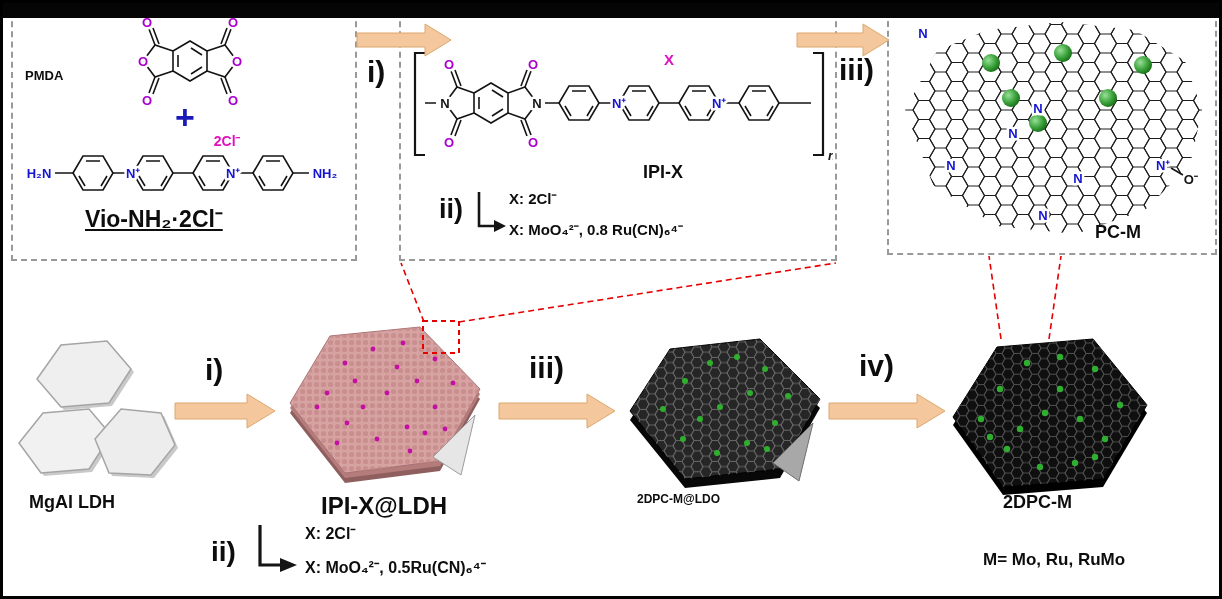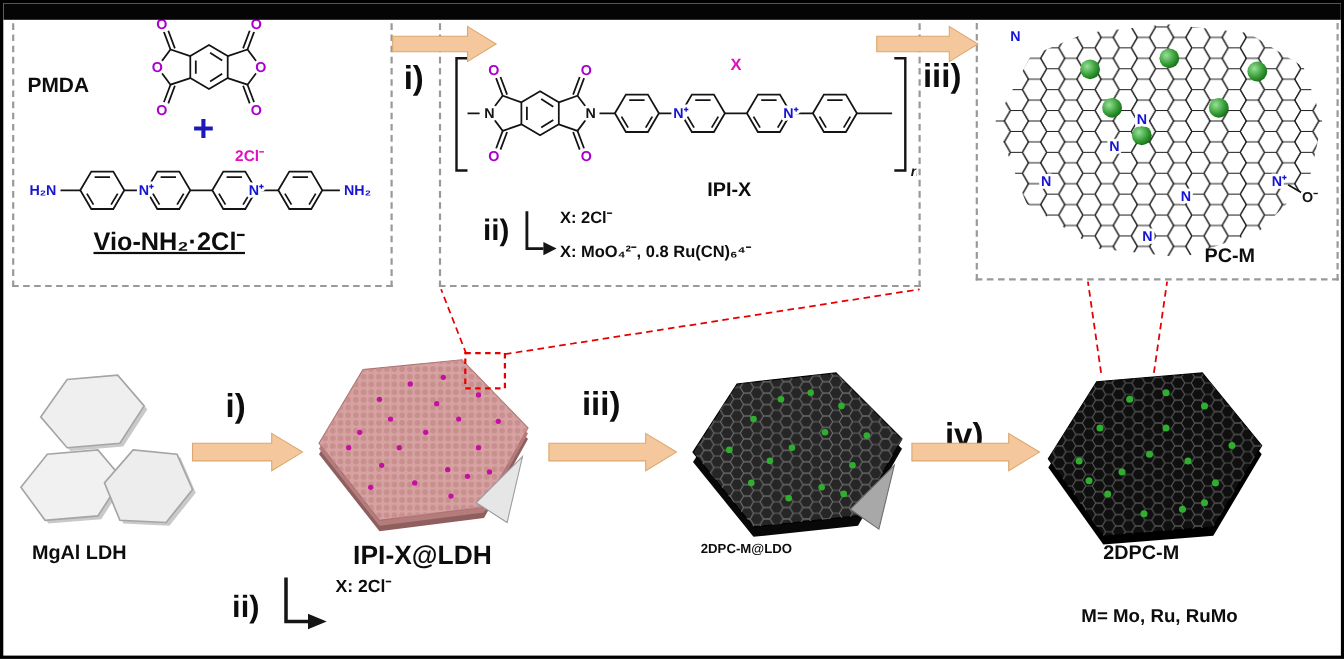--- a/index.html
+++ b/index.html
@@ -44,21 +44,21 @@
     <path class="bond" d="M102,40 L120,34 L132,50 L120,66 L102,60"></path>
     <path class="bond" d="M50,34 L44,18 M54,33 L48,17 M50,66 L44,82 M54,67 L48,83"></path>
     <path class="bond" d="M120,34 L126,18 M116,33 L122,17 M120,66 L126,82 M116,67 L122,83"></path>
     <text class="halo o-atom" x="38" y="50" text-anchor="middle" dominant-baseline="central">O</text>
     <text class="halo o-atom" x="132" y="50" text-anchor="middle" dominant-baseline="central">O</text>
     <text class="halo o-atom" x="42" y="11" text-anchor="middle" dominant-baseline="central">O</text>
     <text class="halo o-atom" x="42" y="89" text-anchor="middle" dominant-baseline="central">O</text>
     <text class="halo o-atom" x="128" y="11" text-anchor="middle" dominant-baseline="central">O</text>
     <text class="halo o-atom" x="128" y="89" text-anchor="middle" dominant-baseline="central">O</text>
   </svg>
-  <div class="lbl" style="left:22px;top:66px;font-size:19px;">PMDA</div>
+  <div class="lbl" style="left:22px;top:66px;font-size:13px;">PMDA</div>
   <div class="lbl" style="left:172px;top:96px;font-size:34px;color:#1a1ab8;">+</div>
 
   <svg class="abs" style="left:12px;top:126px;" width="334" height="84" viewBox="0 0 334 84">
     <defs>
       <g id="vrA" class="bond">
         <path d="M-20,0 L-10,-17 L10,-17 L20,0 L10,17 L-10,17 Z"></path>
         <path d="M-7,-12 L7,-12 M14,3 L8,13 M-14,3 L-8,13"></path>
       </g>
     </defs>
     <use href="#vrA" transform="translate(78,44)"></use>
@@ -220,20 +220,21 @@
     <rect x="138" y="10" width="36" height="32" fill="none" stroke="#e60000" stroke-width="2" stroke-dasharray="5,4"></rect>
   </svg>
   <div class="lbl" style="left:318px;top:490px;font-size:24px;">IPI-X@LDH</div>
 
   <div class="lbl" style="left:208px;top:534px;font-size:28px;">ii)</div>
   <svg class="abs" style="left:250px;top:518px;" width="46" height="56" viewBox="0 0 46 56">
     <path d="M7,4 L7,44 L27,44" stroke="#151515" stroke-width="3.2" fill="none"></path>
     <polygon points="27,37 44,44 27,51" fill="#151515"></polygon>
   </svg>
   <div class="lbl optb" style="left:302px;top:522px;">X: 2Cl⁻</div>
+  <div class="lbl optb" style="left:302px;top:556px;">X: MoO₄²⁻, 0.5Ru(CN)₆⁴⁻</div>
 
   <div class="lbl step" style="left:526px;top:348px;">iii)</div>
 
   <svg class="abs" style="left:622px;top:318px;" width="200" height="172" viewBox="0 0 200 172">
     <defs>
       <pattern id="hc2" width="18" height="10.4" patternUnits="userSpaceOnUse">
         <g fill="none" stroke="#6e6e6e" stroke-width="0.8">
           <path d="M-6,0 L-3,-5.2 L3,-5.2 L6,0 L3,5.2 L-3,5.2 Z"></path>
           <path d="M12,0 L15,-5.2 L21,-5.2 L24,0 L21,5.2 L15,5.2 Z"></path>
           <path d="M3,5.2 L6,0 L12,0 L15,5.2 L12,10.4 L6,10.4 Z"></path>
@@ -258,21 +259,21 @@
         <circle cx="58" cy="118" r="3"></circle>
       <circle cx="38" cy="88" r="3"></circle>
         <circle cx="95" cy="86" r="3"></circle>
         <circle cx="125" cy="72" r="3"></circle>
       <circle cx="75" cy="98" r="3"></circle>
         <circle cx="142" cy="128" r="3"></circle>
     </g>
   </svg>
   <div class="lbl" style="left:634px;top:490px;font-size:12px;">2DPC-M@LDO</div>
 
-  <div class="lbl step" style="left:856px;top:346px;margin-top:30px;">iv)</div>
+  <div class="lbl step" style="left:856px;top:346px;">iv)</div>
 
   <svg class="abs" style="left:942px;top:314px;" width="210" height="186" viewBox="0 0 210 186">
     <defs>
       <pattern id="hc3" width="18" height="10.4" patternUnits="userSpaceOnUse">
         <g fill="none" stroke="#575757" stroke-width="0.8">
           <path d="M-6,0 L-3,-5.2 L3,-5.2 L6,0 L3,5.2 L-3,5.2 Z"></path>
           <path d="M12,0 L15,-5.2 L21,-5.2 L24,0 L21,5.2 L15,5.2 Z"></path>
           <path d="M3,5.2 L6,0 L12,0 L15,5.2 L12,10.4 L6,10.4 Z"></path>
           <path d="M-6,10.4 L-3,5.2 L3,5.2 L6,10.4 L3,15.6 L-3,15.6 Z"></path>
           <path d="M12,10.4 L15,5.2 L21,5.2 L24,10.4 L21,15.6 L15,15.6 Z"></path>

